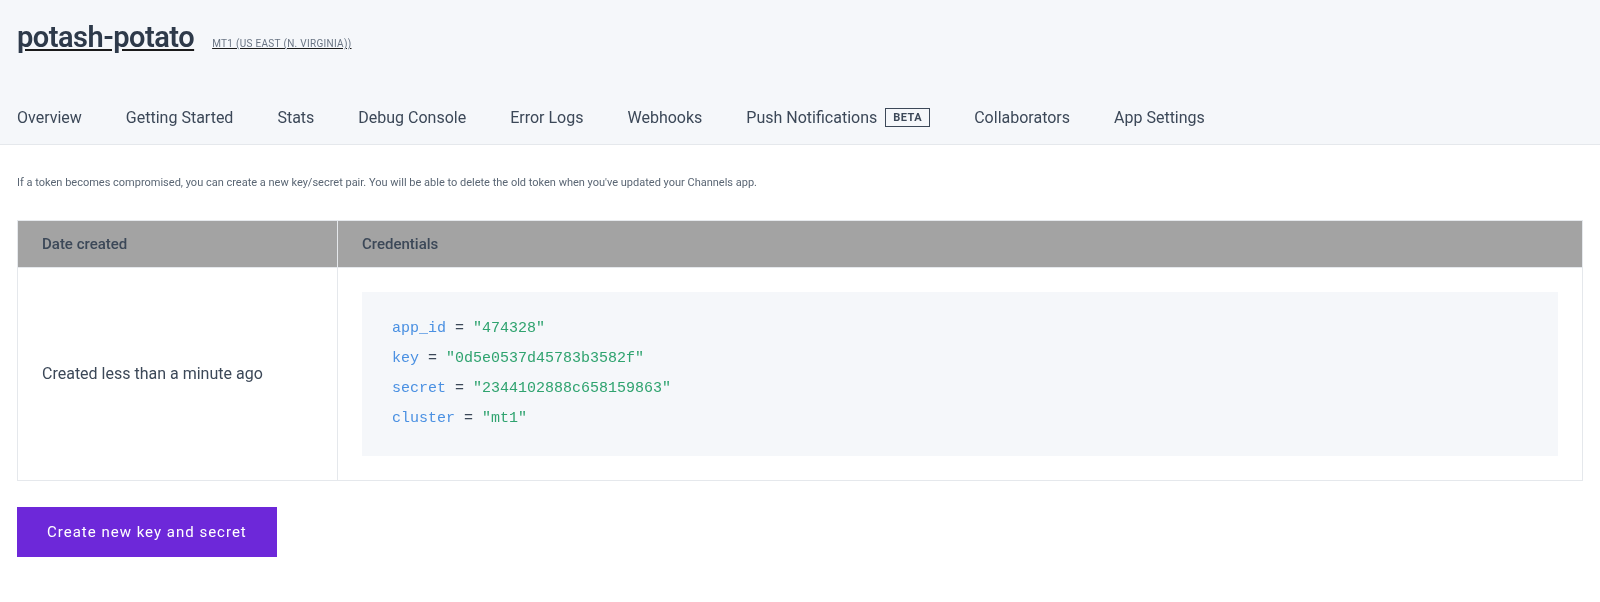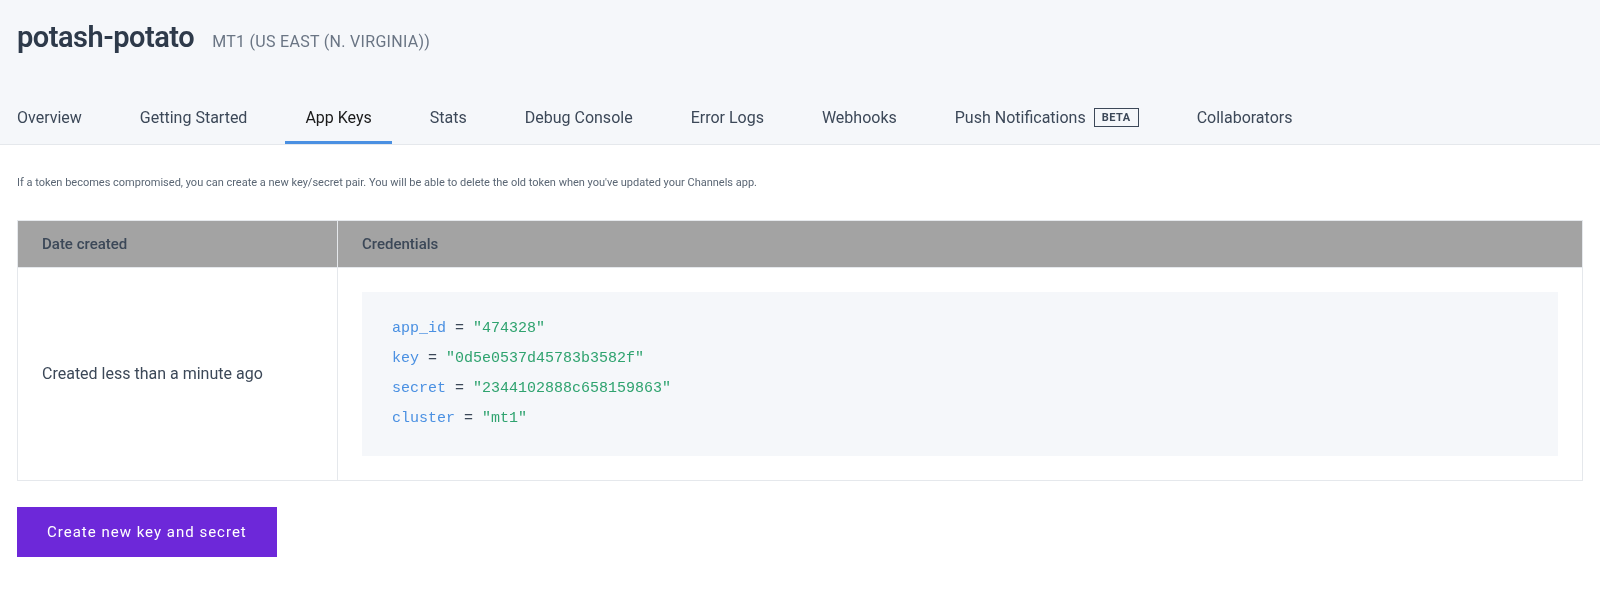--- a/index.html
+++ b/index.html
@@ -16,35 +16,36 @@
     .header-section {
       background: #f5f7fa;
       padding: 20px 17px 0 17px;
       border-bottom: 1px solid #e5e8ec;
     }
     .app-title-row {
       display: flex;
       align-items: baseline;
       gap: 18px;
       padding-bottom: 40px;
+      text-decoration: underline;
     }
     .app-title {
       font-size: 29px;
       font-weight: 600;
       color: #2e3a4a;
       letter-spacing: -0.5px;
     }
     .app-region {
-      font-size: 16px;
+      font-size: 10px;
       color: #6a7584;
       letter-spacing: 0.3px;
     }
     .tabs {
       display: flex;
-      gap: 18px;
+      gap: 4px;
     }
     .tab {
       padding: 14px 20px;
       font-size: 16px;
       color: #3c4858;
       cursor: pointer;
       border-bottom: 3px solid transparent;
       display: flex;
       align-items: center;
       gap: 8px;
@@ -134,41 +135,41 @@
     <div class="app-title">potash-potato</div>
     <div class="app-region">MT1 (US EAST (N. VIRGINIA))</div>
   </div>
   <div class="tabs">
     <div class="tab">
         <span>Overview</span>
       </div>
     <div class="tab">
         <span>Getting Started</span>
       </div>
-    <div class="tab active">
-        <span>App Keys</span>
-      </div>
     <div class="tab">
         <span>Stats</span>
       </div>
     <div class="tab">
         <span>Debug Console</span>
       </div>
     <div class="tab">
         <span>Error Logs</span>
       </div>
     <div class="tab">
         <span>Webhooks</span>
       </div>
     <div class="tab">
       <span>Push Notifications</span>
       <span class="beta-badge">BETA</span>
     </div>
     <div class="tab">
         <span>Collaborators</span>
+      </div>
+    <div class="tab">
+        <span>App Settings</span>
       </div>
   </div>
 </div>
 
 <div class="content">
   <p class="info-text">If a token becomes compromised, you can create a new key/secret pair. You will be able to delete the old token when you've updated your Channels app.</p>
 
   <table class="creds-table">
     <thead>
       <tr>

